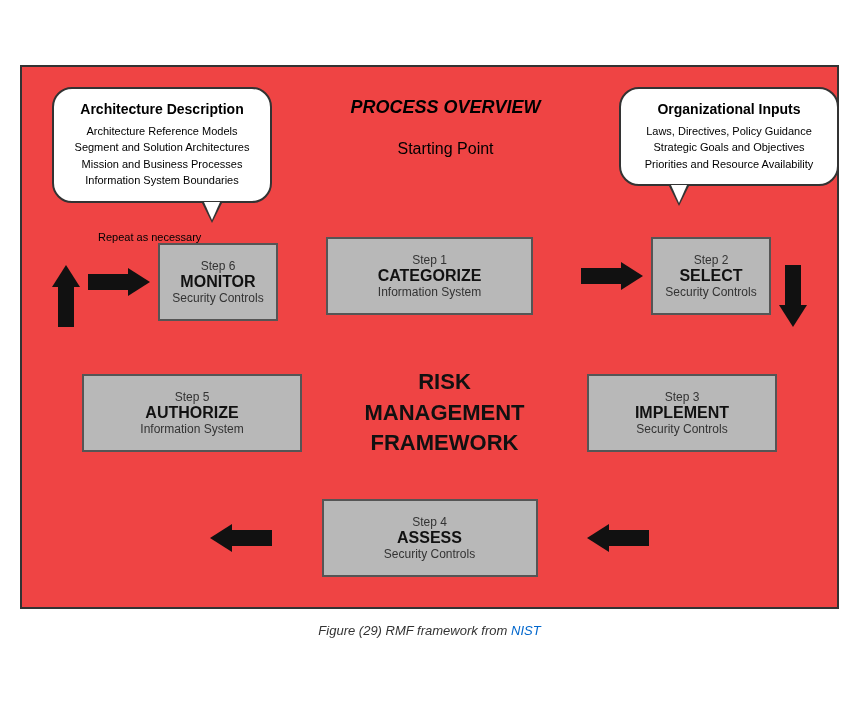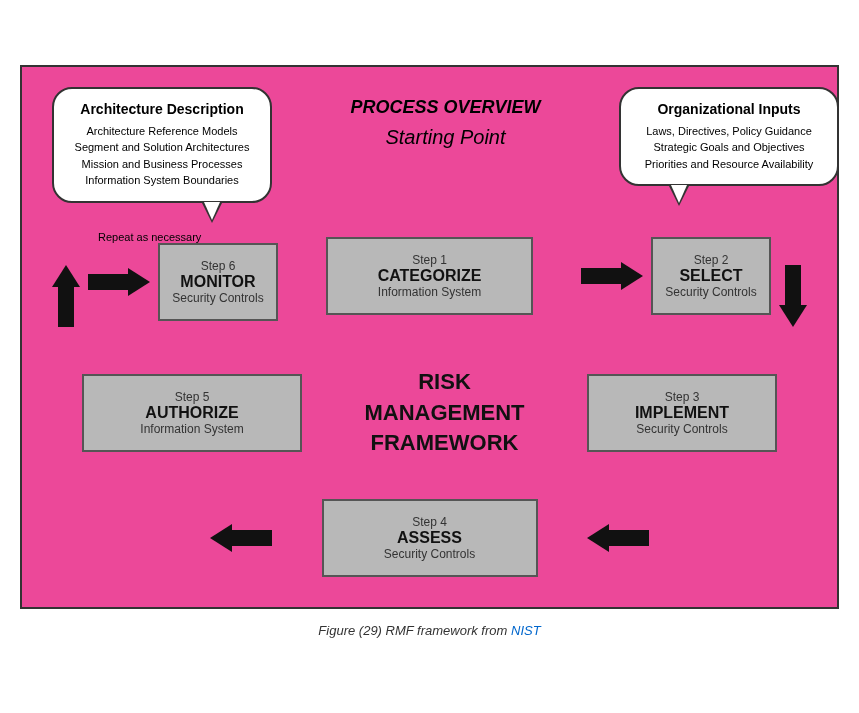--- a/index.html
+++ b/index.html
@@ -10,21 +10,21 @@
       justify-content: center;
       align-items: center;
       min-height: 713px;
       width: 859px;
     }
     .outer-container {
       width: 859px;
       padding: 10px 20px 20px 20px;
     }
     .diagram-wrapper {
-      background: #ec4899;
+      background: #ef4444;
       border: 2px solid #333;
       padding: 20px 30px 30px 30px;
       position: relative;
     }
     
     .top-row {
       display: flex;
       justify-content: space-between;
       align-items: flex-start;
       margin-bottom: 0px;
@@ -60,23 +60,22 @@
       flex: 1;
       padding-top: 10px;
     }
     .process-title {
       font-size: 18px;
       font-style: italic;
       font-weight: bold;
       line-height: 1.2;
     }
     .starting-point {
-      font-size: 20px;
-      font-style: italic;
-      margin-top: 8px;
+      font-size: 16px;
+      margin-top: 22px;
     }
 
     
     .step-box {
       background: #b8b8b8;
       border: 2px solid #555;
       padding: 14px 12px;
       text-align: center;
       display: flex;
       flex-direction: column;

